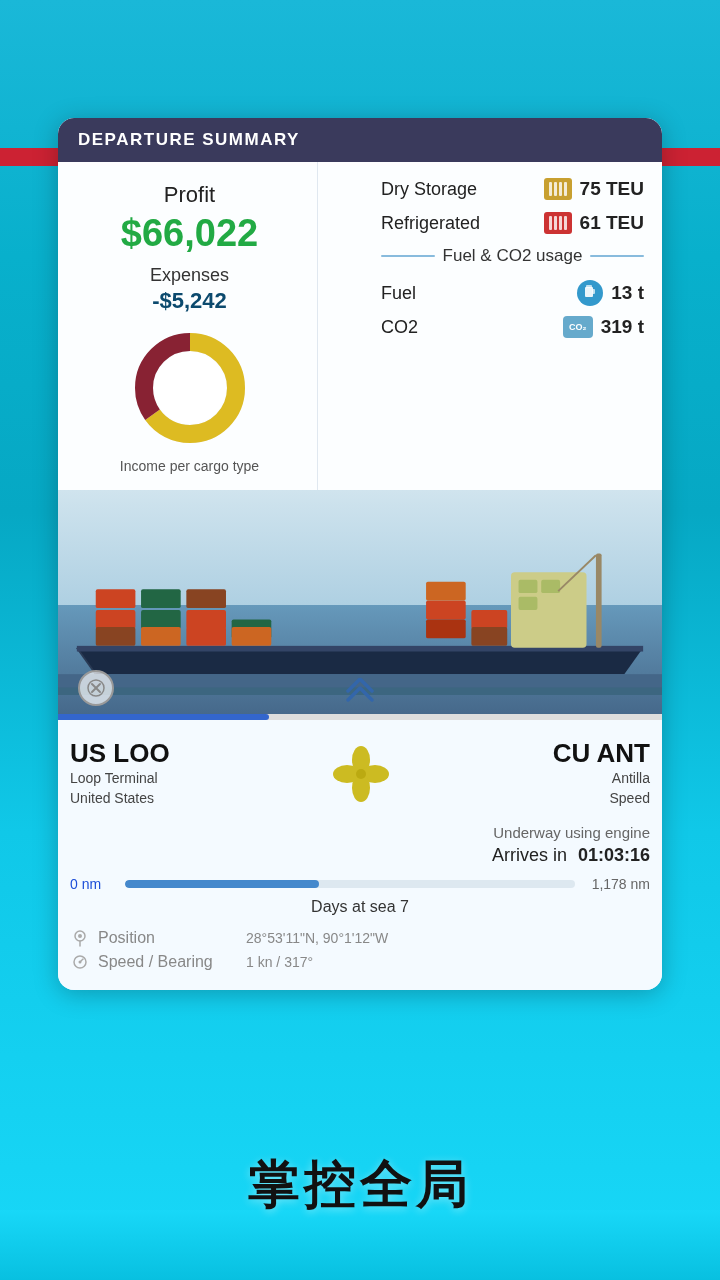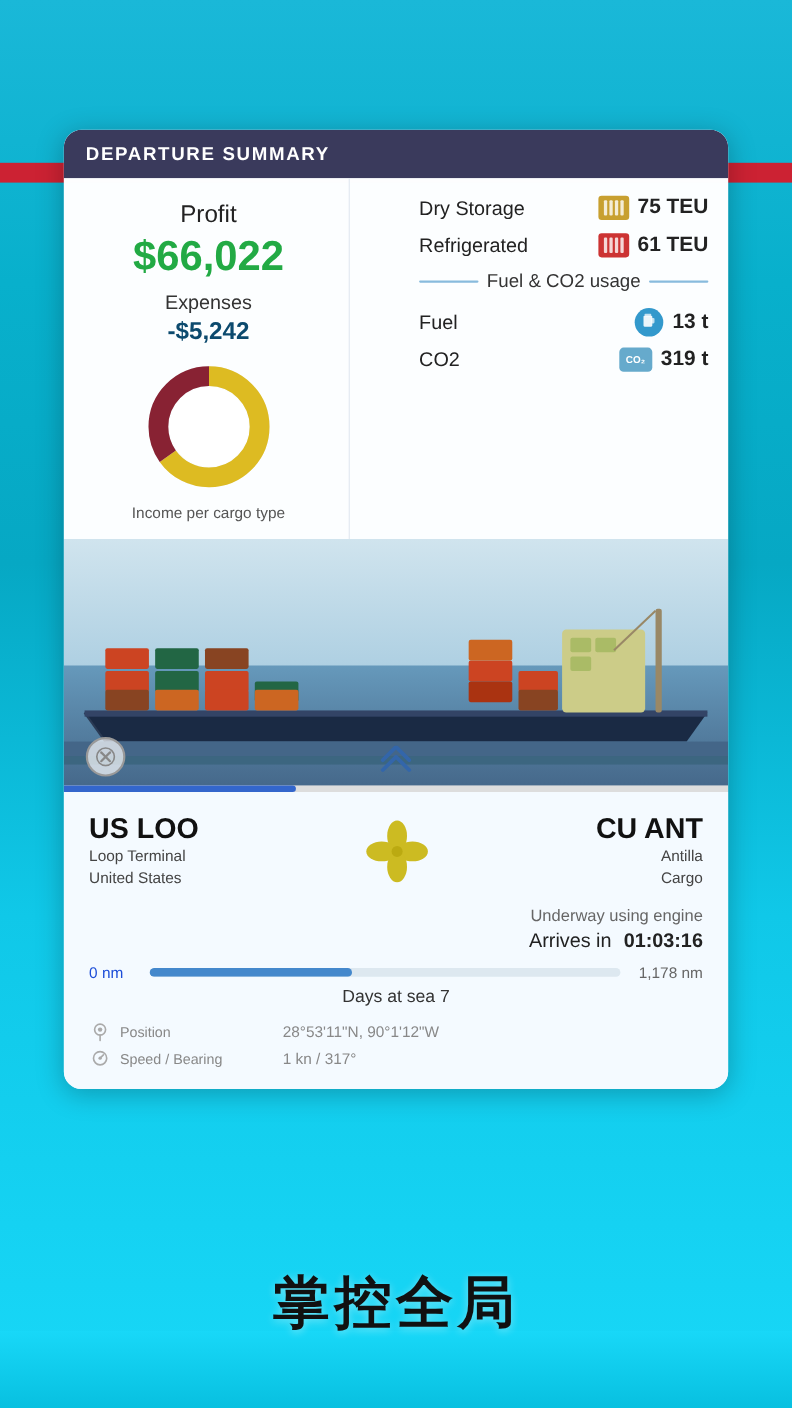--- a/index.html
+++ b/index.html
@@ -308,21 +308,21 @@
       justify-content: center;
       z-index: 5;
       font-size: 18px;
       color: #555;
       border: 2px solid #999;
     }
 
     
     .nav-panel {
       background: rgba(245,250,255,0.97);
-      padding: 18px 23px 14px;
+      padding: 18px 12px 14px;
     }
 
     .route-row {
       display: flex;
       justify-content: space-between;
       align-items: flex-start;
       margin-bottom: 16px;
     }
 
     .port-left {
@@ -426,21 +426,21 @@
       width: 20px;
       height: 20px;
       display: flex;
       align-items: center;
       justify-content: center;
       font-size: 14px;
       color: #888;
     }
 
     .info-label {
-      font-size: 13px;
+      font-size: 16px;
       color: #888;
       min-width: 140px;
     }
 
     .info-value {
       font-size: 14px;
       color: #888;
     }
 
     
@@ -650,21 +650,21 @@
             <ellipse cx="0" cy="-14" rx="9" ry="14" fill="#ccbb22" transform="rotate(180)"></ellipse>
             <ellipse cx="0" cy="-14" rx="9" ry="14" fill="#ccbb22" transform="rotate(270)"></ellipse>
             <circle cx="0" cy="0" r="5" fill="#bbaa11"></circle>
           </g>
         </svg>
       </div>
 
       <div class="port-right">
         <div class="port-code">CU ANT</div>
         <div class="port-name">Antilla</div>
-        <div class="port-name">Cargo</div>
+        <div class="port-name">Speed</div>
       </div>
     </div>
 
     <div class="status-section">
       <div class="status-text">Underway using engine</div>
       <div class="arrives-text">
         <span>Arrives in</span>
         <span class="arrives-time" style="margin-left:6px;">01:03:16</span>
       </div>
     </div>

